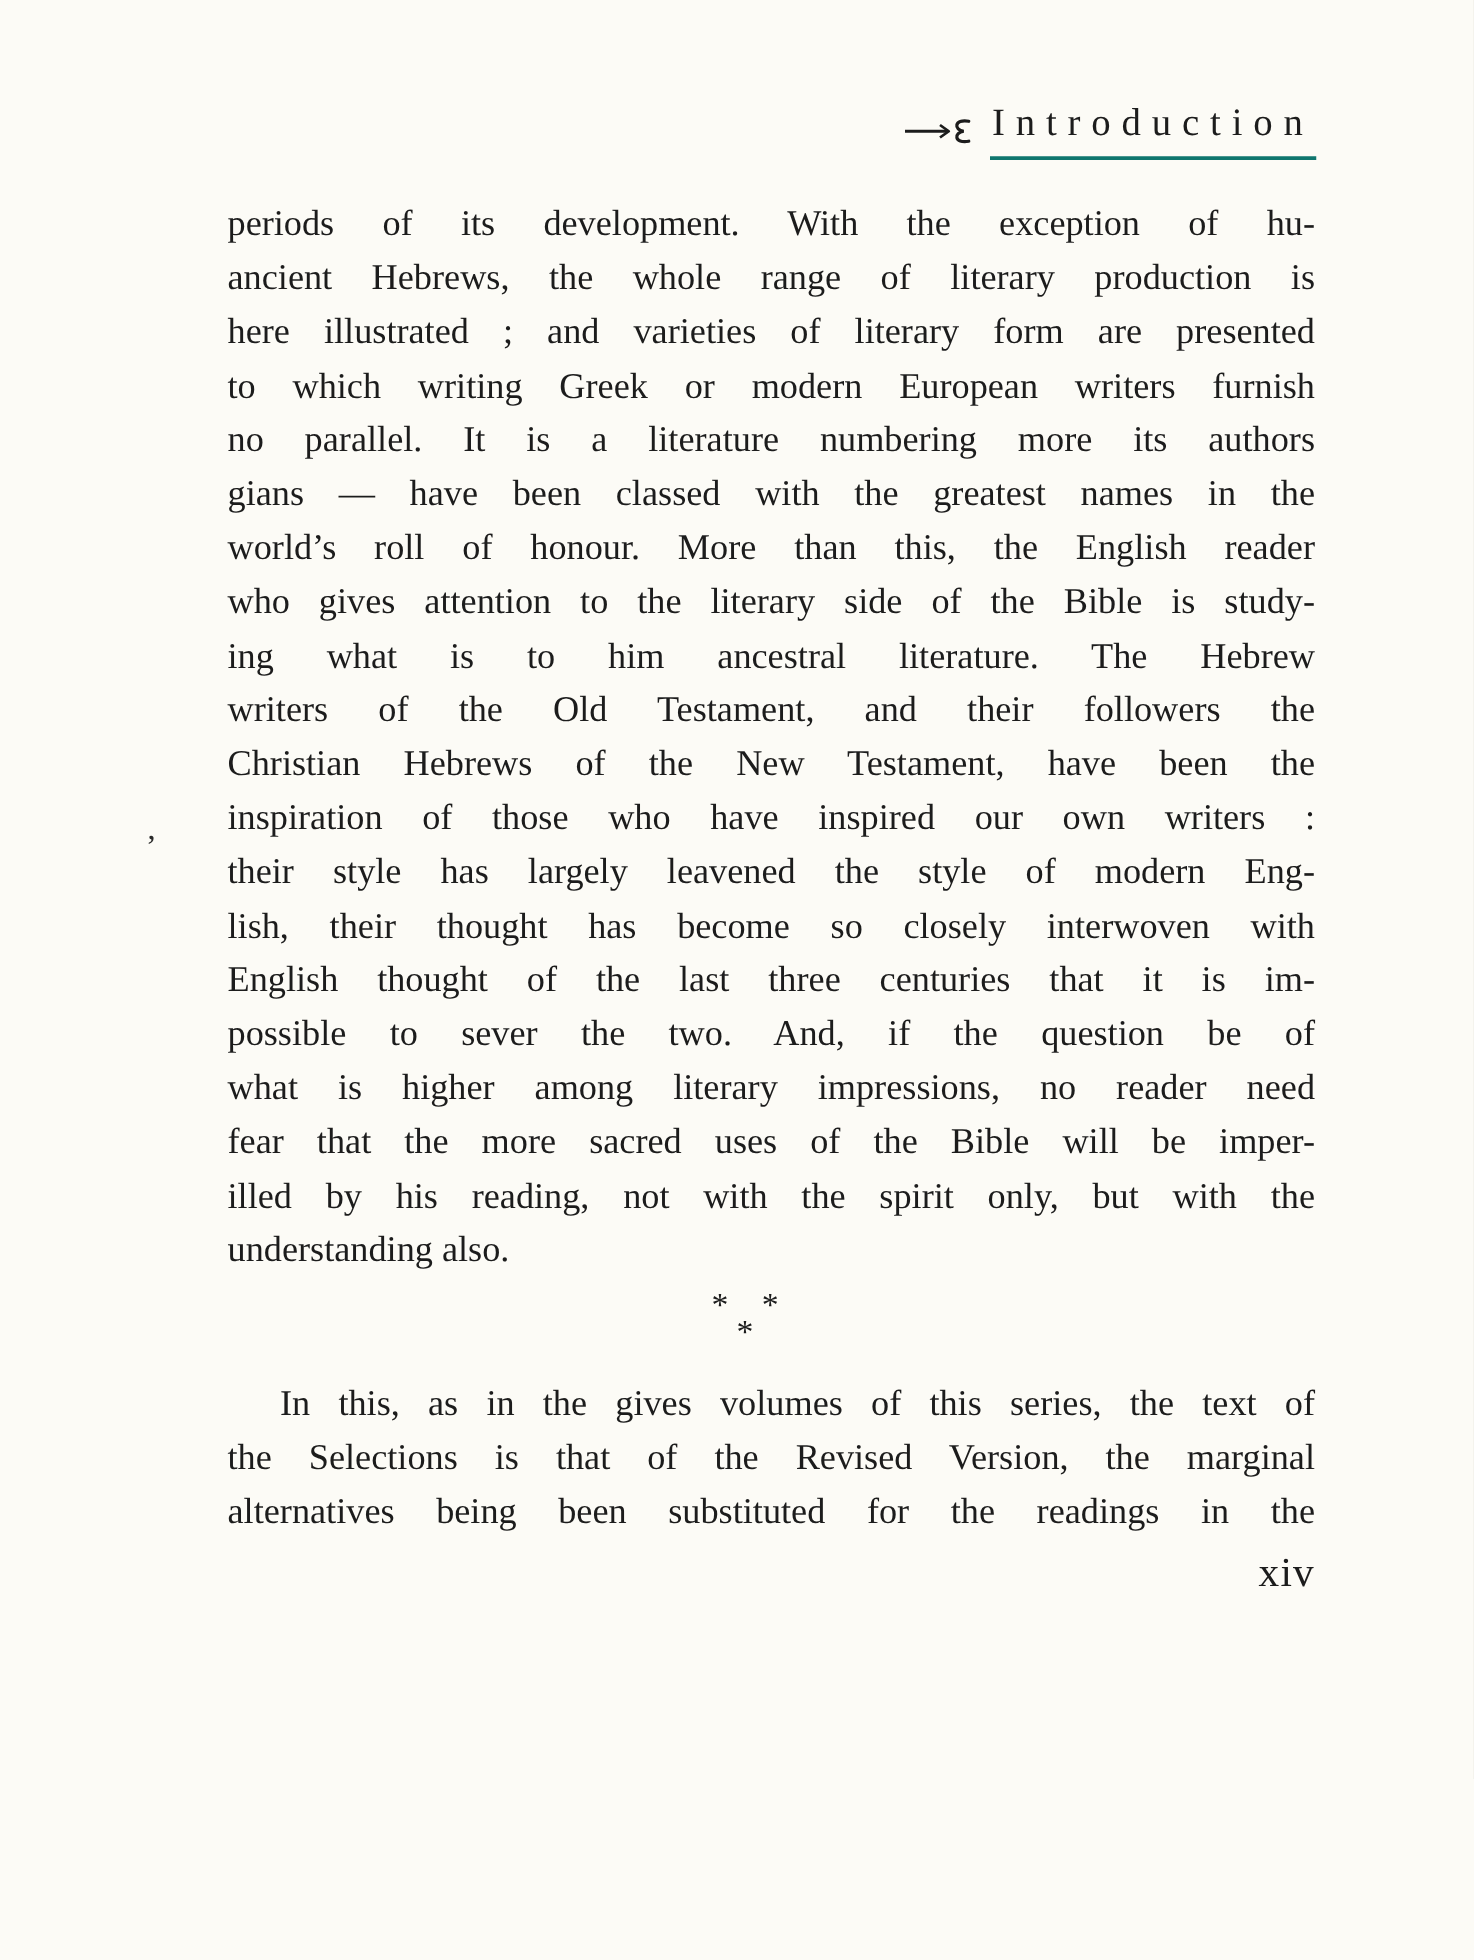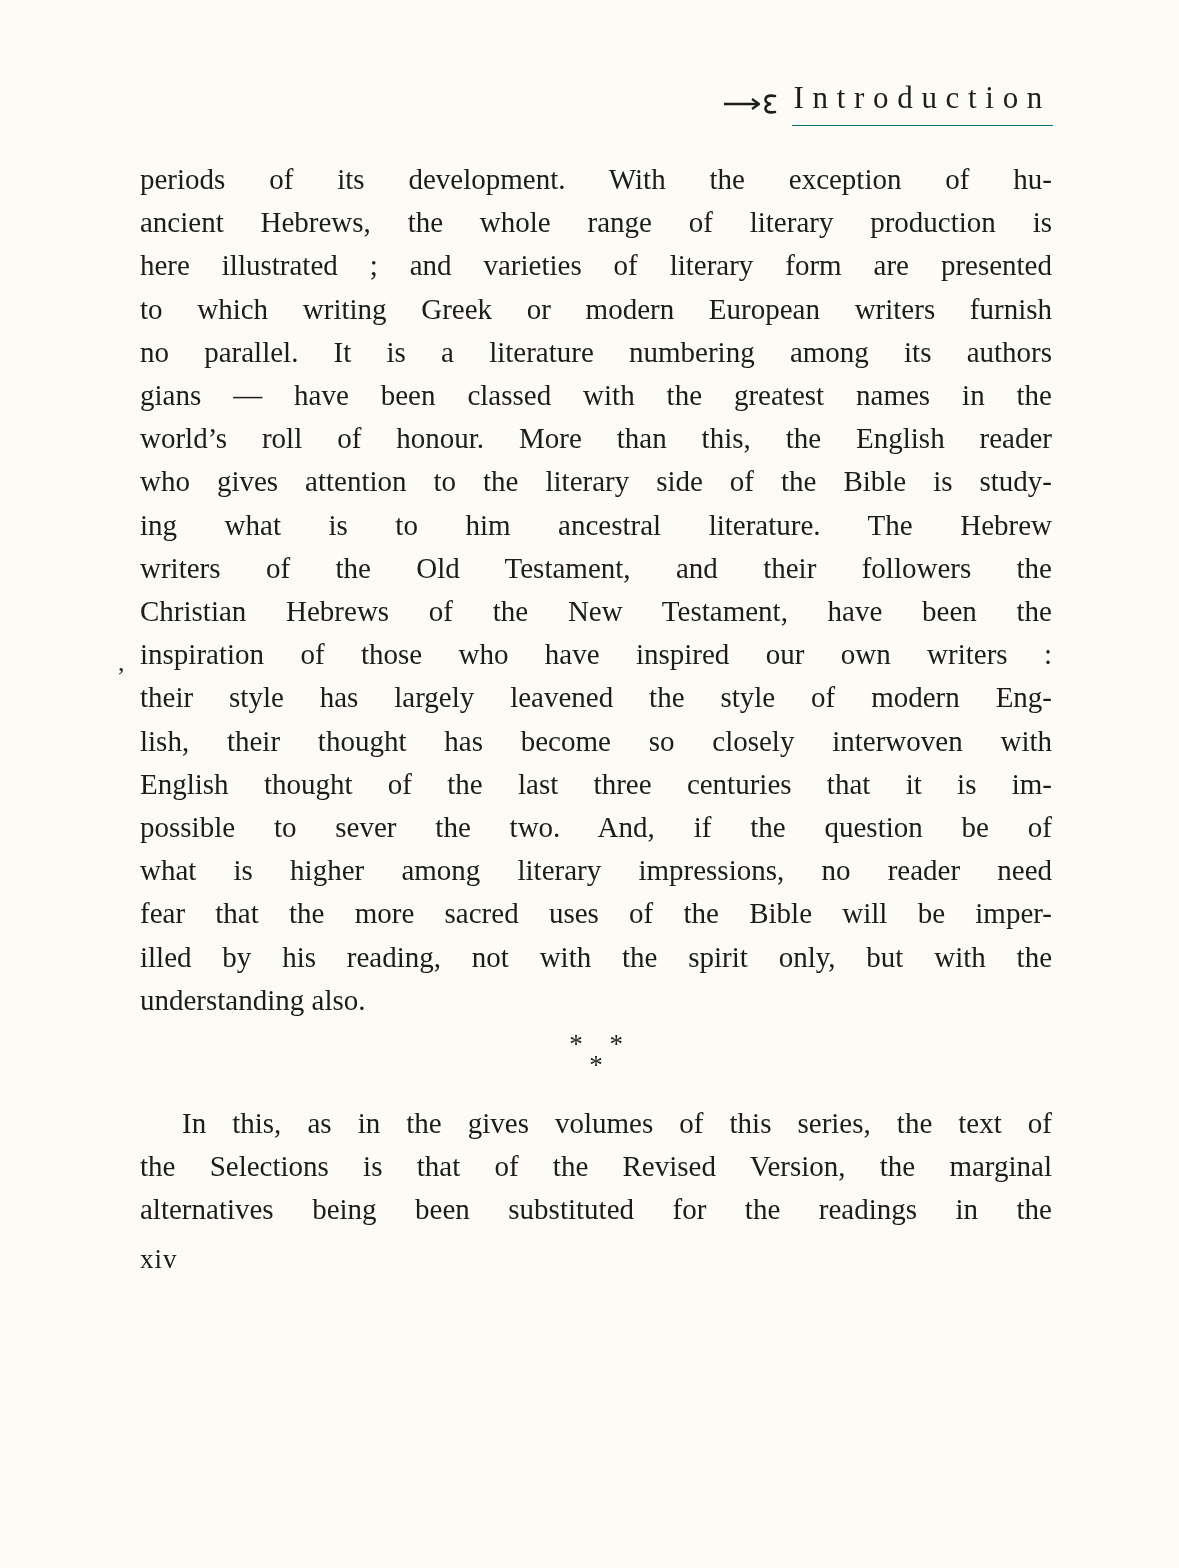--- a/index.html
+++ b/index.html
@@ -28,55 +28,56 @@
   }
   .fleuron {
     position: relative;
     top: 3px;
     align-self: center;
   }
   .running-title {
     font-size: 31px;
     letter-spacing: 0.28em;
     padding: 0 2px 9px 2px;
-    border-bottom: 1px solid #0f766e;
+    border-bottom: 3px solid #0f766e;
     white-space: nowrap;
   }
   
   .text-block {
     position: absolute;
     left: 140px;
     top: 158px;
     width: 912px;
     font-size: 29px;
     line-height: 43.2px;
   }
   .line {
     text-align: justify;
     text-align-last: justify;
+    margin-left: 42px;
   }
   .line-last {
     text-align-last: left;
   }
   .line-indent {
     text-indent: 42px;
   }
   
   .asterism {
     text-align: center;
     font-size: 27px;
     line-height: 21px;
     margin-top: 12px;
     margin-bottom: 26px;
   }
   .asterism .row-top { letter-spacing: 10px; padding-left: 10px; }
   
   .page-number {
-    text-align: left;
-    font-size: 27px;
+    text-align: right;
+    font-size: 33px;
     margin-top: 6px;
     letter-spacing: 1px;
   }
   
   .scan-mark {
     position: absolute;
     left: 118px;
     top: 648px;
     font-size: 26px;
     color: #2a2a2a;
@@ -100,21 +101,21 @@
 
   <span class="scan-mark">,</span>
 
   <div class="text-block">
 
     <div>
         <div class="line">periods of its development.  With the exception of hu-</div>
         <div class="line">ancient Hebrews, the whole range of literary production is</div>
         <div class="line">here illustrated ;  and varieties of literary form are presented</div>
         <div class="line">to which writing Greek or modern European writers furnish</div>
-        <div class="line">no parallel.   It is a literature numbering among its authors</div>
+        <div class="line">no parallel.   It is a literature numbering more its authors</div>
         <div class="line">gians — have been classed with the greatest names in the</div>
         <div class="line">world’s roll of honour.   More than this, the English reader</div>
         <div class="line">who gives attention to the literary side of the Bible is study-</div>
         <div class="line">ing  what  is  to  him  ancestral  literature.   The  Hebrew</div>
         <div class="line">writers of the Old Testament, and their followers the</div>
         <div class="line">Christian Hebrews of the New Testament, have been the</div>
         <div class="line">inspiration of those who have inspired our own writers :</div>
         <div class="line">their style has largely leavened the style of modern Eng-</div>
         <div class="line">lish, their thought has become so closely interwoven with</div>
         <div class="line">English thought of the last three centuries that it is im-</div>

